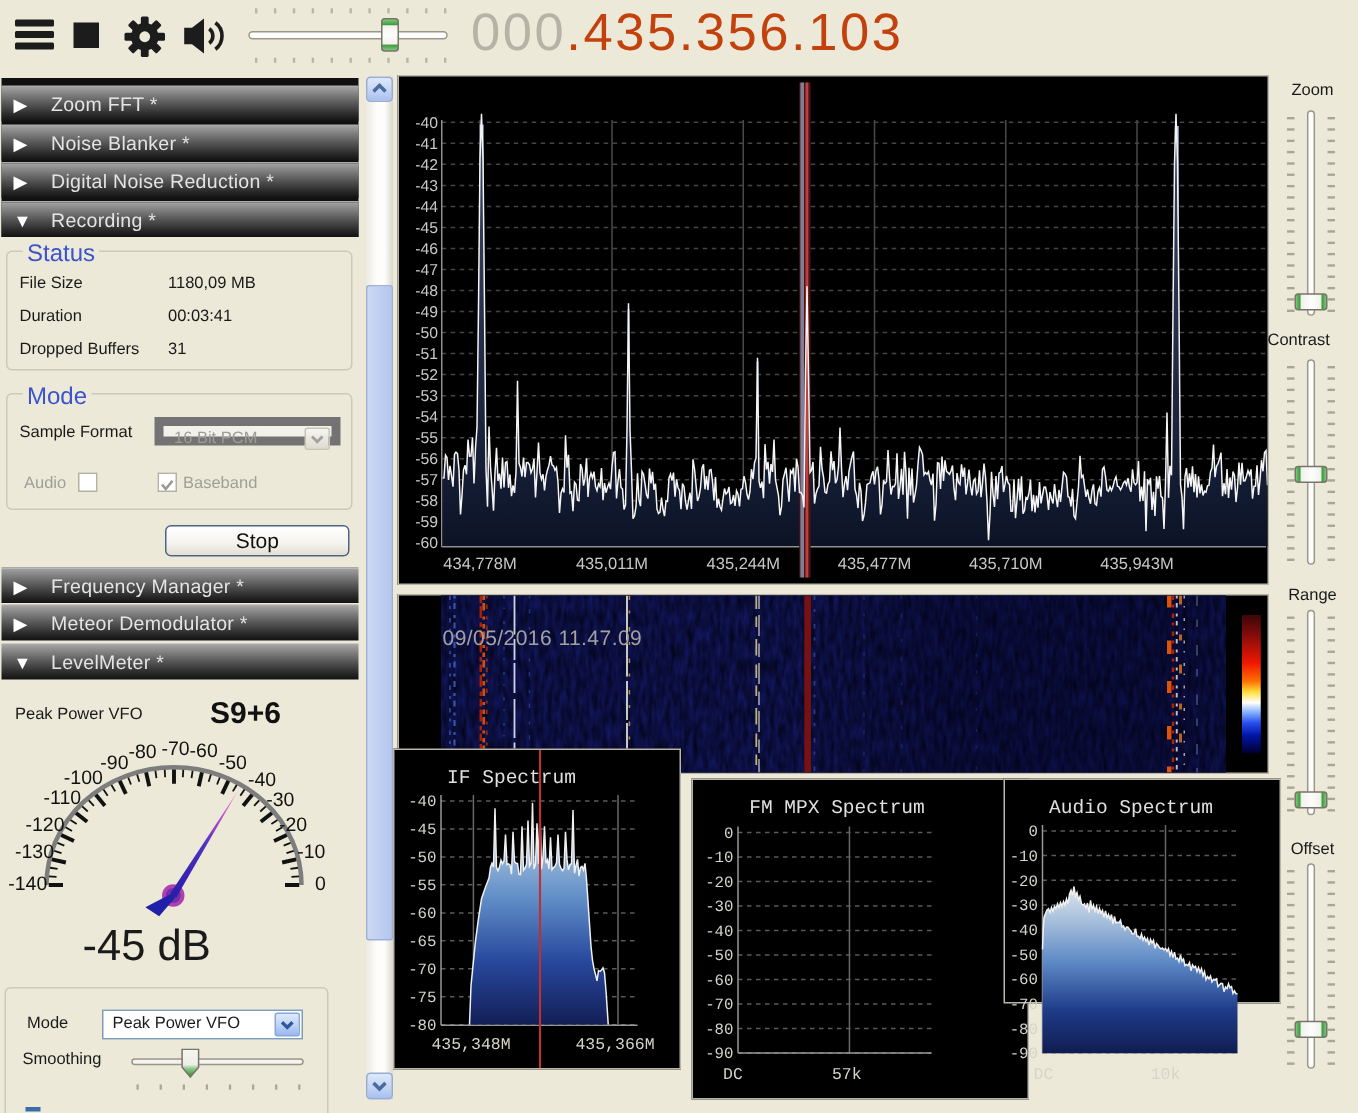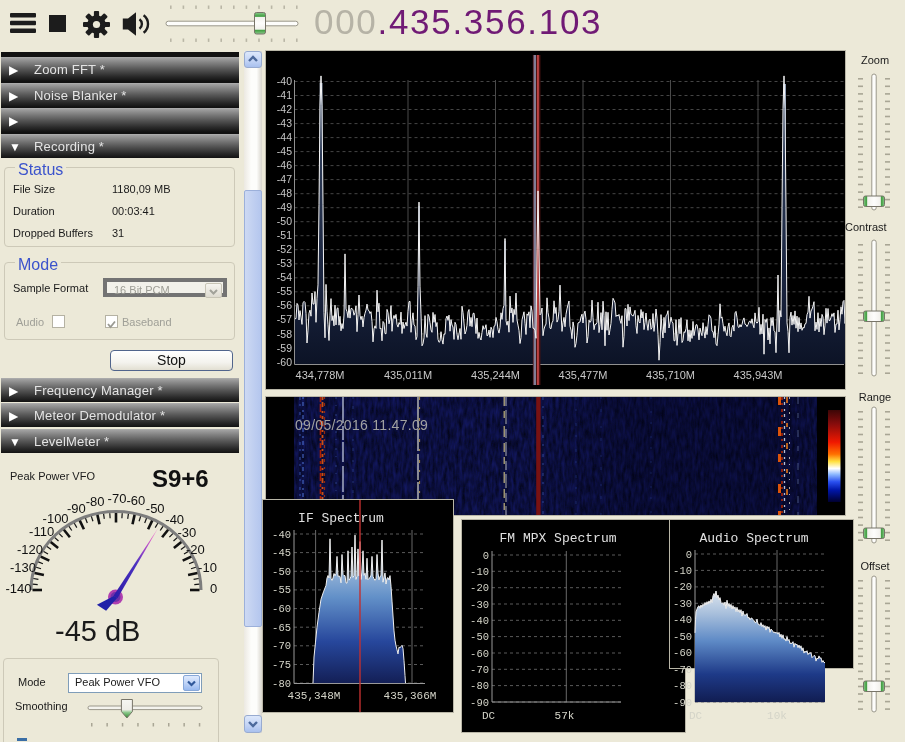--- a/index.html
+++ b/index.html
@@ -69,32 +69,33 @@
         <stop offset="0.18" stop-color="#3f9e3f"></stop>
   <stop offset="0.22" stop-color="#f2f1ec"></stop>
         <stop offset="0.5" stop-color="#fdfdfc"></stop>
   <stop offset="0.78" stop-color="#f2f1ec"></stop>
         <stop offset="0.82" stop-color="#3f9e3f"></stop>
   <stop offset="1" stop-color="#8cc98c"></stop>
       </linearGradient>
     </defs>
  <rect x="254.5" y="12.5" width="11" height="21.5" rx="2" fill="url(#thv)" stroke="#777468" stroke-width="1"></rect>
 </svg>
-<div class="abs" style="left:314px;top:2px;font-size:35px;letter-spacing:1.7px;color:#b6b3a6;white-space:nowrap">000<span style="color:#701a75">.435.356.103</span></div>
+<div class="abs" style="left:314px;top:2px;font-size:35px;letter-spacing:1.7px;color:#b6b3a6;white-space:nowrap">000<span style="color:#c2410c">.435.356.103</span></div>
 <div class="abs" style="left:1px;top:52px;width:238px;height:106px;background:#111"></div>
 <div class="hdr" style="top:57px">
     <span class="arr">▶</span>
     <span class="ttl">Zoom FFT *</span>
   </div>
 <div class="hdr" style="top:82.5px">
     <span class="arr">▶</span>
     <span class="ttl">Noise Blanker *</span>
   </div>
 <div class="hdr" style="top:108px">
     <span class="arr">▶</span>
+    <span class="ttl">Digital Noise Reduction *</span>
   </div>
 <div class="hdr" style="top:133.5px">
     <span class="arr">▼</span>
     <span class="ttl">Recording *</span>
   </div>
 <div class="hdr" style="top:377.5px">
     <span class="arr">▶</span>
     <span class="ttl">Frequency Manager *</span>
   </div>
 <div class="hdr" style="top:403px">
@@ -111,40 +112,40 @@
 <div class="lbl" style="left:13px;top:183px">File Size</div>
 <div class="lbl" style="left:112px;top:183px">1180,09 MB</div>
 <div class="lbl" style="left:13px;top:205px">Duration</div>
 <div class="lbl" style="left:112px;top:205px">00:03:41</div>
 <div class="lbl" style="left:13px;top:227px">Dropped Buffers</div>
 <div class="lbl" style="left:112px;top:227px">31</div>
 <div class="gbx" style="left:4px;top:262px;width:231px;height:78px">
     <div class="gbt">Mode</div>
   </div>
 <div class="lbl" style="left:13px;top:282px">Sample Format</div>
-<div class="abs" style="left:103px;top:277.5px;width:124px;height:19px;background:#f2f1ea;border:4px solid #737373;">
+<div class="abs" style="left:103px;top:277.5px;width:124px;height:19px;background:#f2f1ea;border:6px solid #737373;">
  <div class="dlbl" style="left:7px;top:2px;color:#9d9d95">16 Bit PCM</div>
  <div class="abs" style="right:1px;top:1px;width:17px;height:15px;background:linear-gradient(180deg,#f6f5f0,#dedbd0);border:1px solid #c8c5b6;border-radius:2px">
   <svg width="15" height="13">
         <path d="M4,5 l3.5,3.5 L11,5" stroke="#a2a29a" stroke-width="2" fill="none"></path>
       </svg>
  </div>
 </div>
 <div class="dlbl" style="left:16px;top:316px">Audio</div>
 <div class="abs" style="left:52px;top:314.5px;width:13px;height:13px;background:#fff;border:1px solid #b5b2a3"></div>
 <div class="abs" style="left:105px;top:314.5px;width:13px;height:13px;background:#fff;border:1px solid #b5b2a3">
  <svg width="11" height="11">
       <path d="M2,5 l2.5,3 L9,2.5" stroke="#9a9a92" stroke-width="1.8" fill="none"></path>
     </svg></div>
 <div class="dlbl" style="left:122px;top:316px">Baseband</div>
 <div class="abs" style="left:110px;top:350px;width:123px;height:21px;border:1px solid #51658c;border-radius:4px;
 background:linear-gradient(180deg,#fff 0%,#f4f3ee 60%,#e2dfd2 100%);box-shadow:inset 0 1px 0 #fff;
 font-size:14px;color:#111;text-align:center;line-height:19px">Stop</div>
 <div class="lbl" style="left:10px;top:470px">Peak Power VFO</div>
-<div class="abs" style="left:152px;top:465px;font-size:24px;font-weight:bold;color:#111">S9+6</div>
+<div class="abs" style="left:140px;top:465px;font-size:20px;font-weight:bold;color:#111">S9+6</div>
 <svg class="abs" style="left:0;top:455px" width="240" height="200">
     <path d="M 31.0,135.0 A 85.0,78.5 0 0 1 201.0,135.0" fill="none" stroke="#7d7d7d" stroke-width="3"></path>
     <line x1="32.5" y1="135.0" x2="42.0" y2="135.0" stroke="#111" stroke-width="2.6"></line>
     <line x1="32.7" y1="129.2" x2="37.7" y2="129.6" stroke="#111" stroke-width="1.2"></line>
     <line x1="33.4" y1="123.5" x2="38.4" y2="124.3" stroke="#111" stroke-width="1.2"></line>
     <line x1="34.6" y1="117.9" x2="43.9" y2="120.0" stroke="#111" stroke-width="2.6"></line>
     <line x1="36.2" y1="112.3" x2="41.0" y2="113.8" stroke="#111" stroke-width="1.2"></line>
     <line x1="38.3" y1="106.9" x2="42.9" y2="108.7" stroke="#111" stroke-width="1.2"></line>
     <line x1="40.8" y1="101.6" x2="49.3" y2="105.7" stroke="#111" stroke-width="2.6"></line>
     <line x1="43.7" y1="96.5" x2="48.0" y2="99.0" stroke="#111" stroke-width="1.2"></line>

